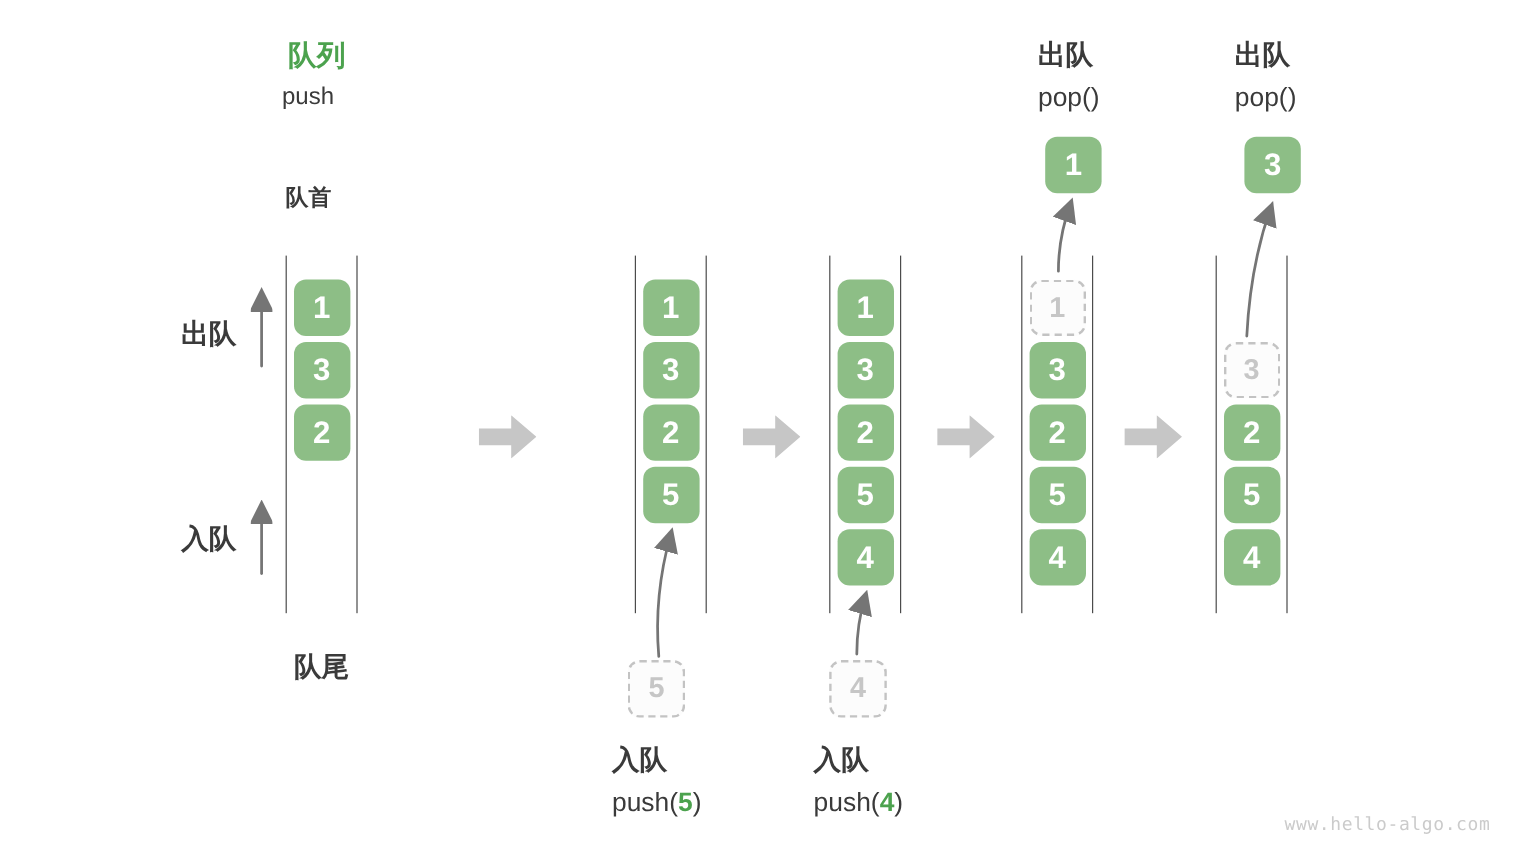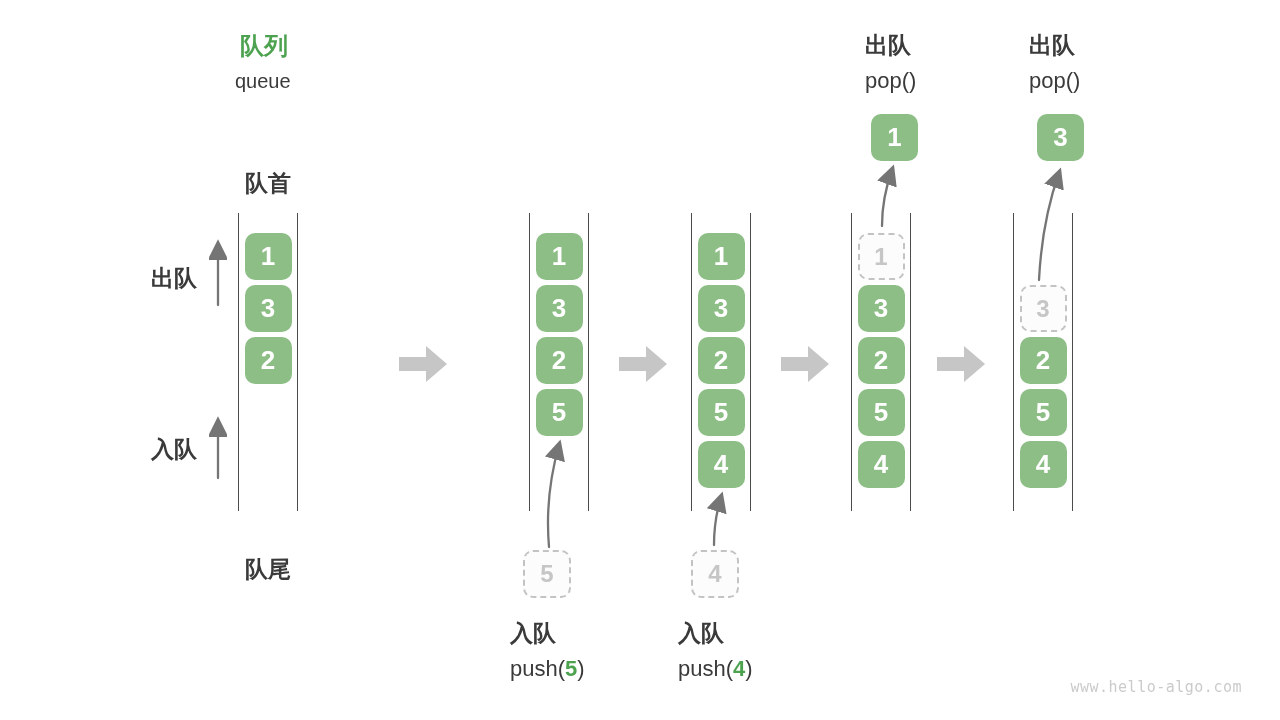--- a/index.html
+++ b/index.html
@@ -12,22 +12,22 @@
     --wall:#4B4B4B;
   }
   html,body{margin:0;padding:0;background:#fff;}
   .canvas{
     position:relative;width:1280px;height:720px;background:#ffffff;
     font-family:"Liberation Sans","DejaVu Sans",sans-serif;overflow:hidden;
   }
   
   .title-zh{position:absolute;left:240px;top:30px;font-size:24px;font-weight:700;color:var(--accent);}
   .title-en{position:absolute;left:235px;top:70px;font-size:20px;color:var(--dark);}
-  .front-label{position:absolute;left:238px;top:168px;width:60px;text-align:center;font-size:23px;font-weight:700;color:var(--dark);}
-  .rear-label{position:absolute;left:238px;top:540px;width:60px;text-align:center;font-size:23px;font-weight:700;color:var(--dark);margin-top:14px;}
+  .front-label{position:absolute;left:238px;top:152px;width:60px;text-align:left;font-size:19px;font-weight:700;color:var(--dark);}
+  .rear-label{position:absolute;left:238px;top:540px;width:60px;text-align:center;font-size:23px;font-weight:700;color:var(--dark);}
   .side-label{position:absolute;font-size:23px;font-weight:700;color:var(--dark);}
   .side-dequeue{left:151px;top:263px;}
   .side-enqueue{left:151px;top:434px;}
   
   .qcol{position:absolute;top:213px;height:298px;width:60px;box-sizing:border-box;
         border-left:1.5px solid var(--wall);border-right:1.5px solid var(--wall);}
   .col-a{left:238px}.col-b{left:529px}.col-c{left:691px}.col-d{left:851px}.col-e{left:1013px}
   .cell{
     position:absolute;left:5.5px;width:47px;height:47px;box-sizing:border-box;border-radius:10px;
     background:var(--cell);color:#ffffff;font-weight:700;font-size:26px;
@@ -64,21 +64,21 @@
   
   .watermark{position:absolute;right:38px;top:678px;font-family:"DejaVu Sans Mono","Liberation Mono",monospace;
              font-size:15px;color:#cbcbcb;letter-spacing:.5px;text-align:center;}
 </style>
 </head>
 <body>
 
 <div class="canvas">
 
   <div class="title-zh">队列</div>
-  <div class="title-en">queue</div>
+  <div class="title-en">push</div>
 
   <div class="front-label">队首</div>
   <div class="rear-label">队尾</div>
 
   <div class="side-label side-dequeue">出队</div>
   <svg class="abs upline" style="left:209px;top:237px" width="18" height="70">
     <defs>
         <marker id="m-up1" markerWidth="9" markerHeight="9" refX="6.5" refY="4.5" orient="auto">
           <path d="M0,0 L9,4.5 L0,9 z"></path>
         </marker>

